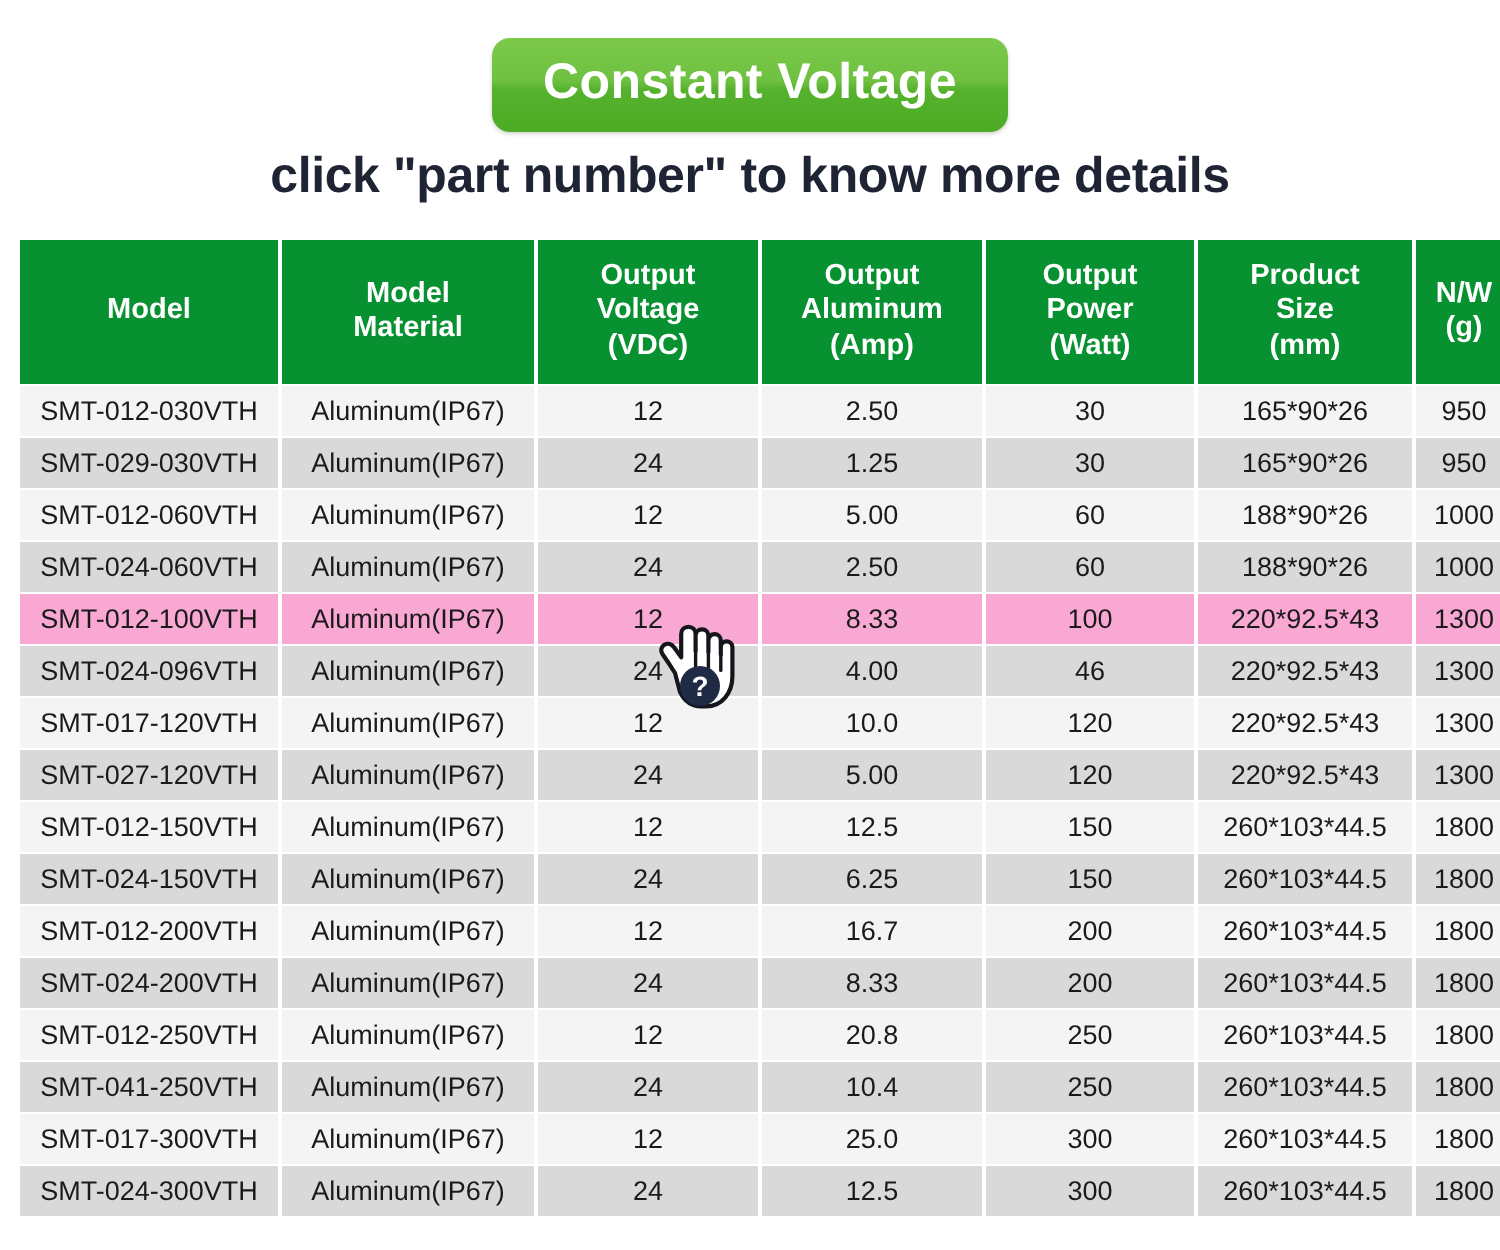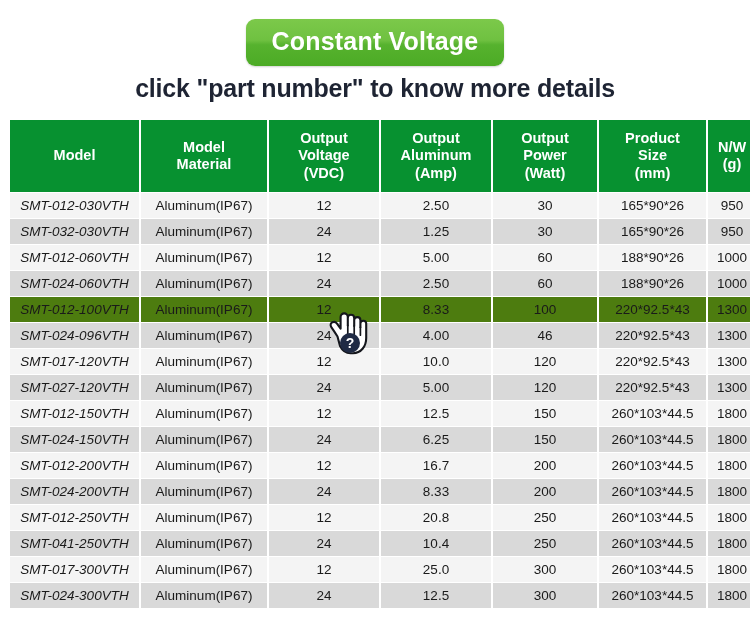--- a/index.html
+++ b/index.html
@@ -88,23 +88,23 @@
     height: 25px;
     vertical-align: middle;
     text-align: center;
     padding: 0 4px;
     font-size: 13.5px;
     white-space: nowrap;
     overflow: hidden;
   }
   tr.row-odd td { background: #f4f4f4; }
   tr.row-even td { background: #d9d9d9; }
-  tr.row-hl td { background: #4d7c0f; }
-
-  td.c-model   { text-align: center; font-style: italic; }
+  tr.row-hl td { background: #f9a8d4; }
+
+  td.c-model   { text-align: center; }
   td.c-cover   { text-align: center; }
 
   
   .cursor-layer {
     position: absolute;
     left: 0; top: 0;
     width: 750px; height: 625px;
     pointer-events: none;
   }
   .hand-cursor {
@@ -176,21 +176,21 @@
           <tr class="row-odd">
             <td class="c-model">SMT-012-030VTH</td>
             <td class="c-cover">Aluminum(IP67)</td>
             <td class="c-voltage">12</td>
             <td class="c-current">2.50</td>
             <td class="c-power">30</td>
             <td class="c-size">165*90*26</td>
             <td class="c-nw">950</td>
           </tr>
           <tr class="row-even">
-            <td class="c-model">SMT-032-030VTH</td>
+            <td class="c-model">SMT-029-030VTH</td>
             <td class="c-cover">Aluminum(IP67)</td>
             <td class="c-voltage">24</td>
             <td class="c-current">1.25</td>
             <td class="c-power">30</td>
             <td class="c-size">165*90*26</td>
             <td class="c-nw">950</td>
           </tr>
           <tr class="row-odd">
             <td class="c-model">SMT-012-060VTH</td>
             <td class="c-cover">Aluminum(IP67)</td>

